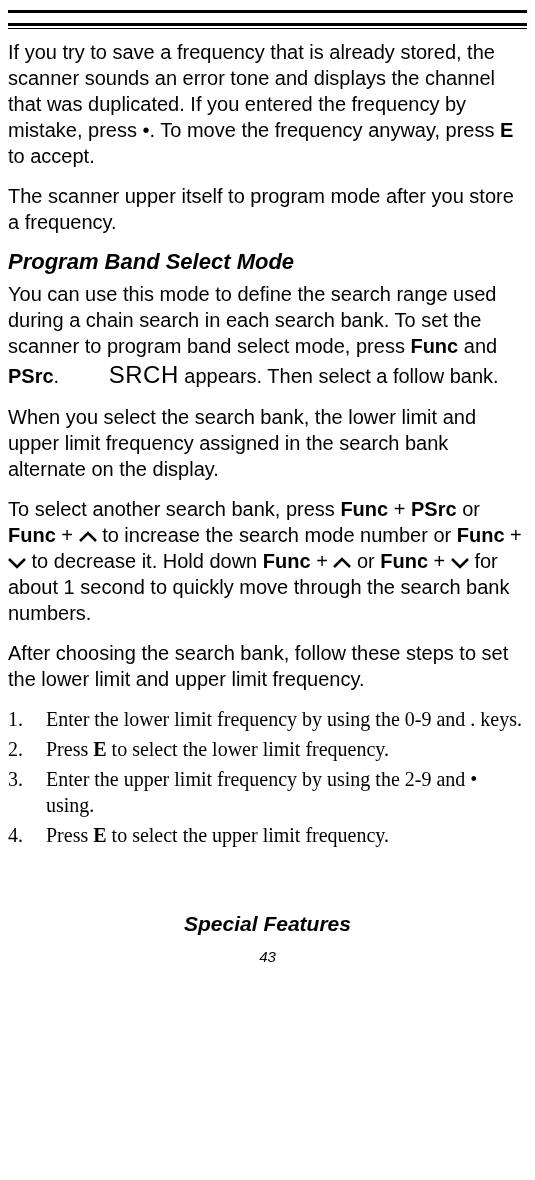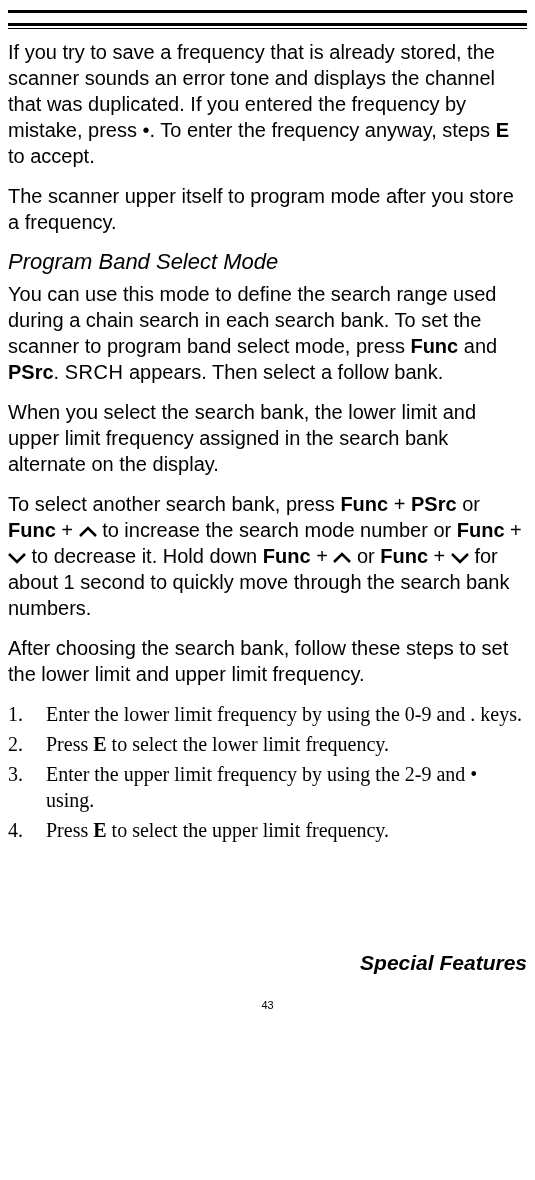--- a/index.html
+++ b/index.html
@@ -27,30 +27,31 @@
       border-top: 1px solid black;
       margin-bottom: 10px;
     }
     .para {
       font-size: 20px;
       line-height: 1.3;
       margin-bottom: 14px;
     }
     .heading {
       font-size: 22px;
-      font-weight: normal;
+      font-weight: bold;
       font-style: italic;
       margin-bottom: 6px;
     }
     .bold {
       font-weight: bold;
     }
     .small-caps {
-      font-size: 20px;
+      font-size: 24px;
       letter-spacing: 0.5px;
+      margin-left: 44px;
     }
     ol {
       list-style: none;
       counter-reset: item;
       margin-bottom: 14px;
       font-family: Liberation Serif, serif;
     }
     ol li {
       font-size: 20px;
       line-height: 1.3;
@@ -61,42 +62,43 @@
     ol li::before {
       counter-increment: item;
       content: counter(item) ".";
       position: absolute;
       left: 0;
     }
     .footer-title {
       font-weight: bold;
       font-style: italic;
       font-size: 21px;
-      text-align: right;
-      margin-top: 108px;
+      text-align: center;
+      margin-top: 64px;
     }
     .page-num {
       text-align: center;
-      font-size: 11px;
-      margin-top: 24px;
+      font-size: 15px;
+      margin-top: 12px;
+      font-style: italic;
     }
     .chev {
       display: inline-block;
       vertical-align: middle;
     }
   </style>
 </head>
 <body>
 
 <div class="top-rule-thick"></div>
 <div class="top-rule-thin"></div>
 <div class="top-rule-thin2"></div>
 
 <p class="para">
-  <span>If you try to save a frequency that is already stored, the scanner sounds an error tone and displays the channel that was duplicated. If you entered the frequency by mistake, press </span><span>•</span><span>. To enter the frequency anyway, steps </span><span class="bold">E</span><span> to accept.</span>
+  <span>If you try to save a frequency that is already stored, the scanner sounds an error tone and displays the channel that was duplicated. If you entered the frequency by mistake, press </span><span>•</span><span>. To move the frequency anyway, press </span><span class="bold">E</span><span> to accept.</span>
 </p>
 
 <p class="para">The scanner upper itself to program mode after you store a frequency.</p>
 
 <h2 class="heading">Program Band Select Mode</h2>
 
 <p class="para">
   <span>You can use this mode to define the search range used during a chain search in each search bank. To set the scanner to program band select mode, press </span><span class="bold">Func</span><span> and </span><span class="bold">PSrc</span><span>. </span><span class="small-caps">SRCH</span><span> appears. Then select a follow bank.</span>
 </p>
 

